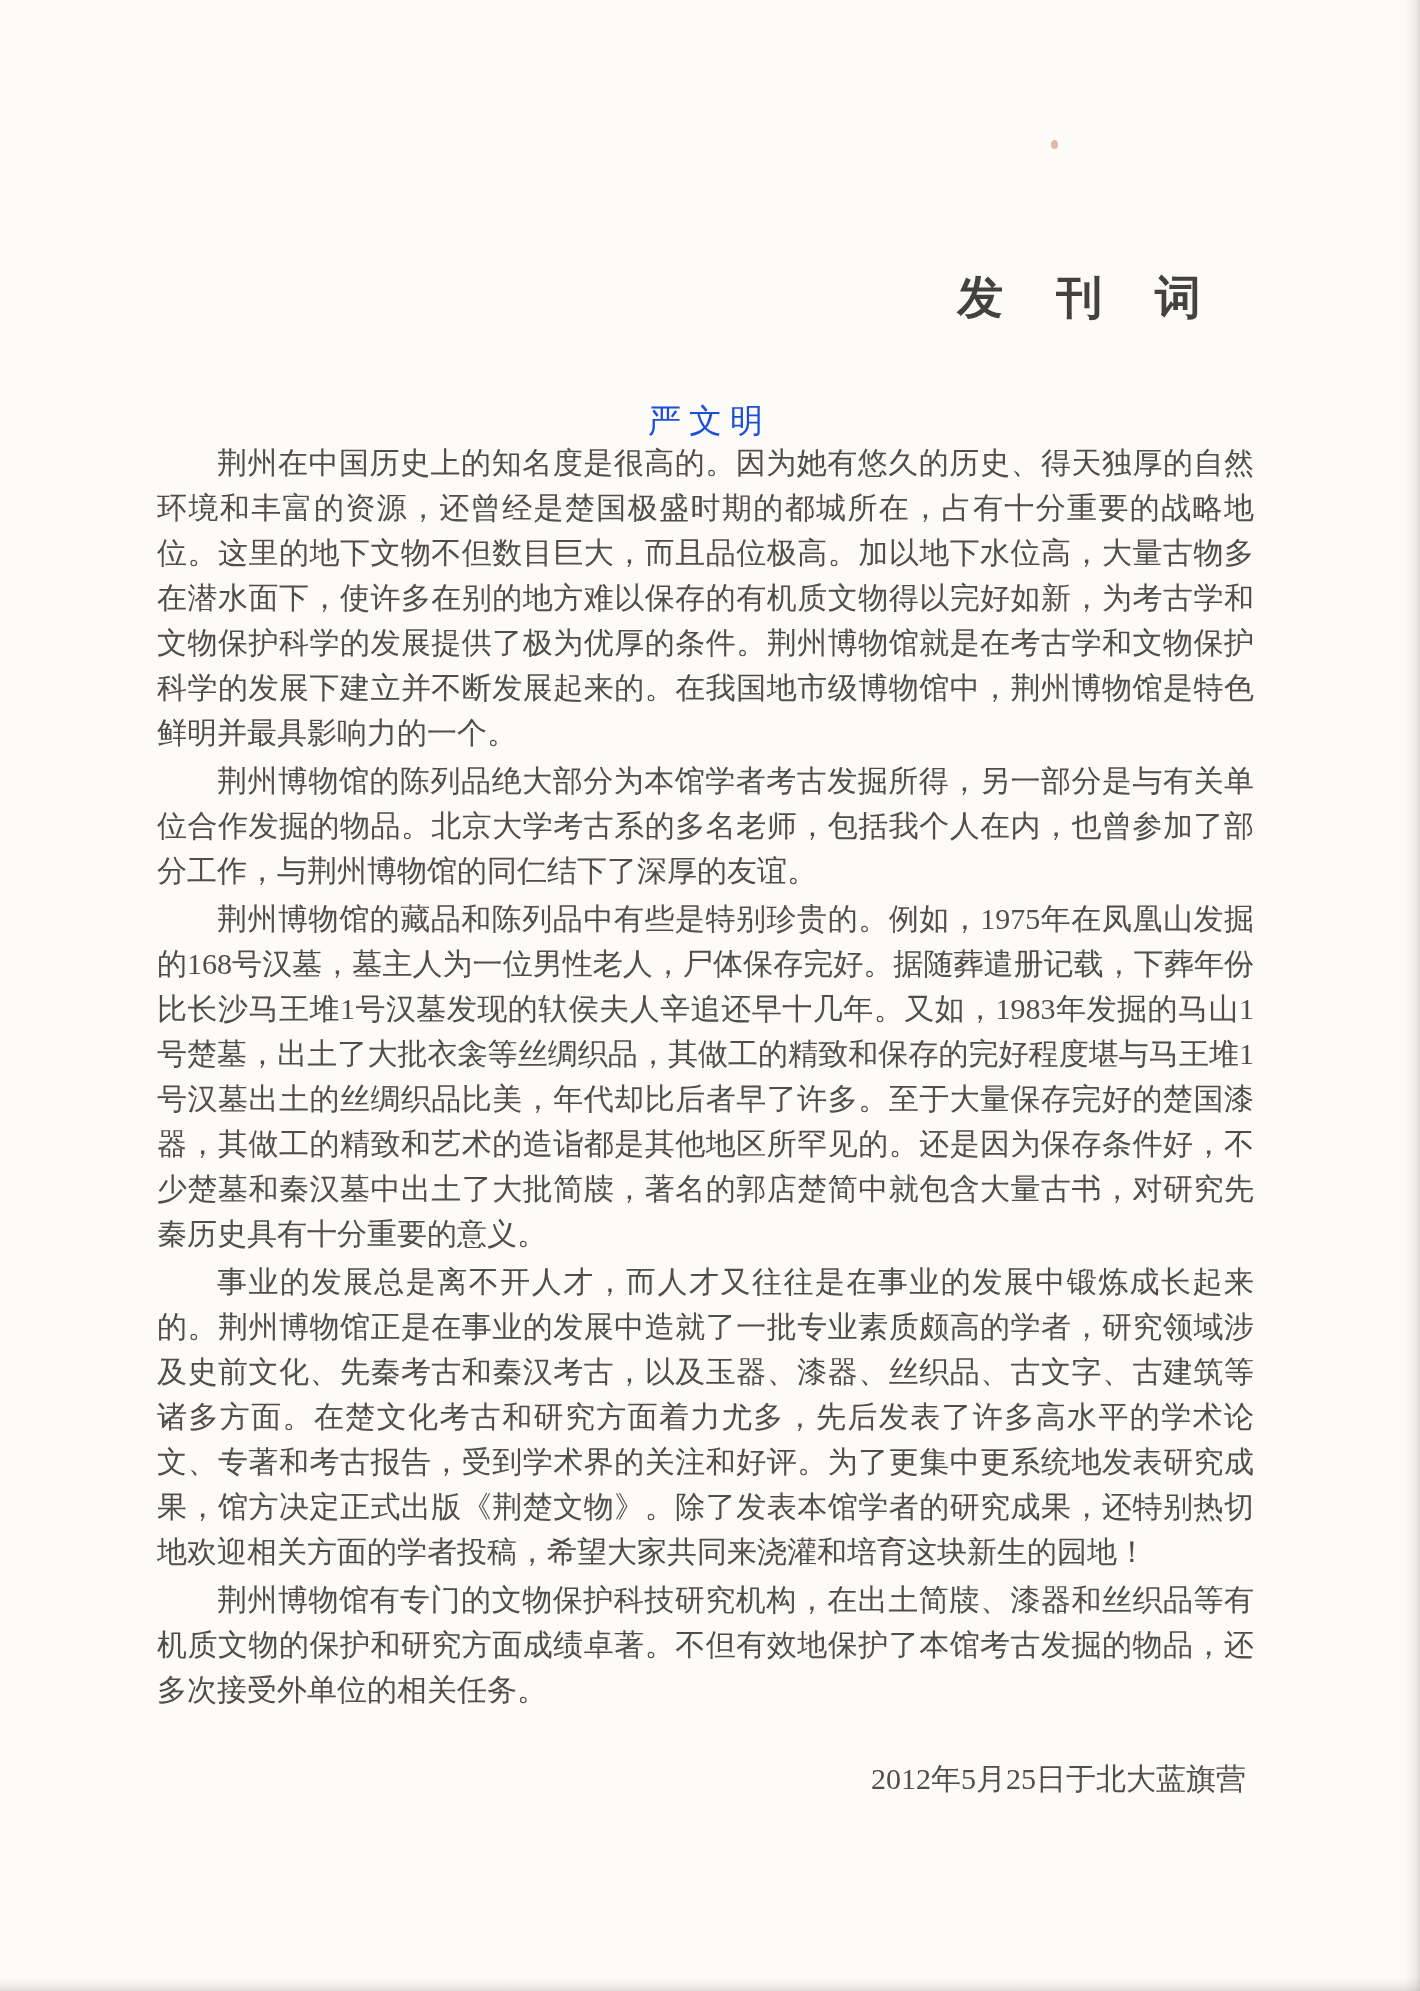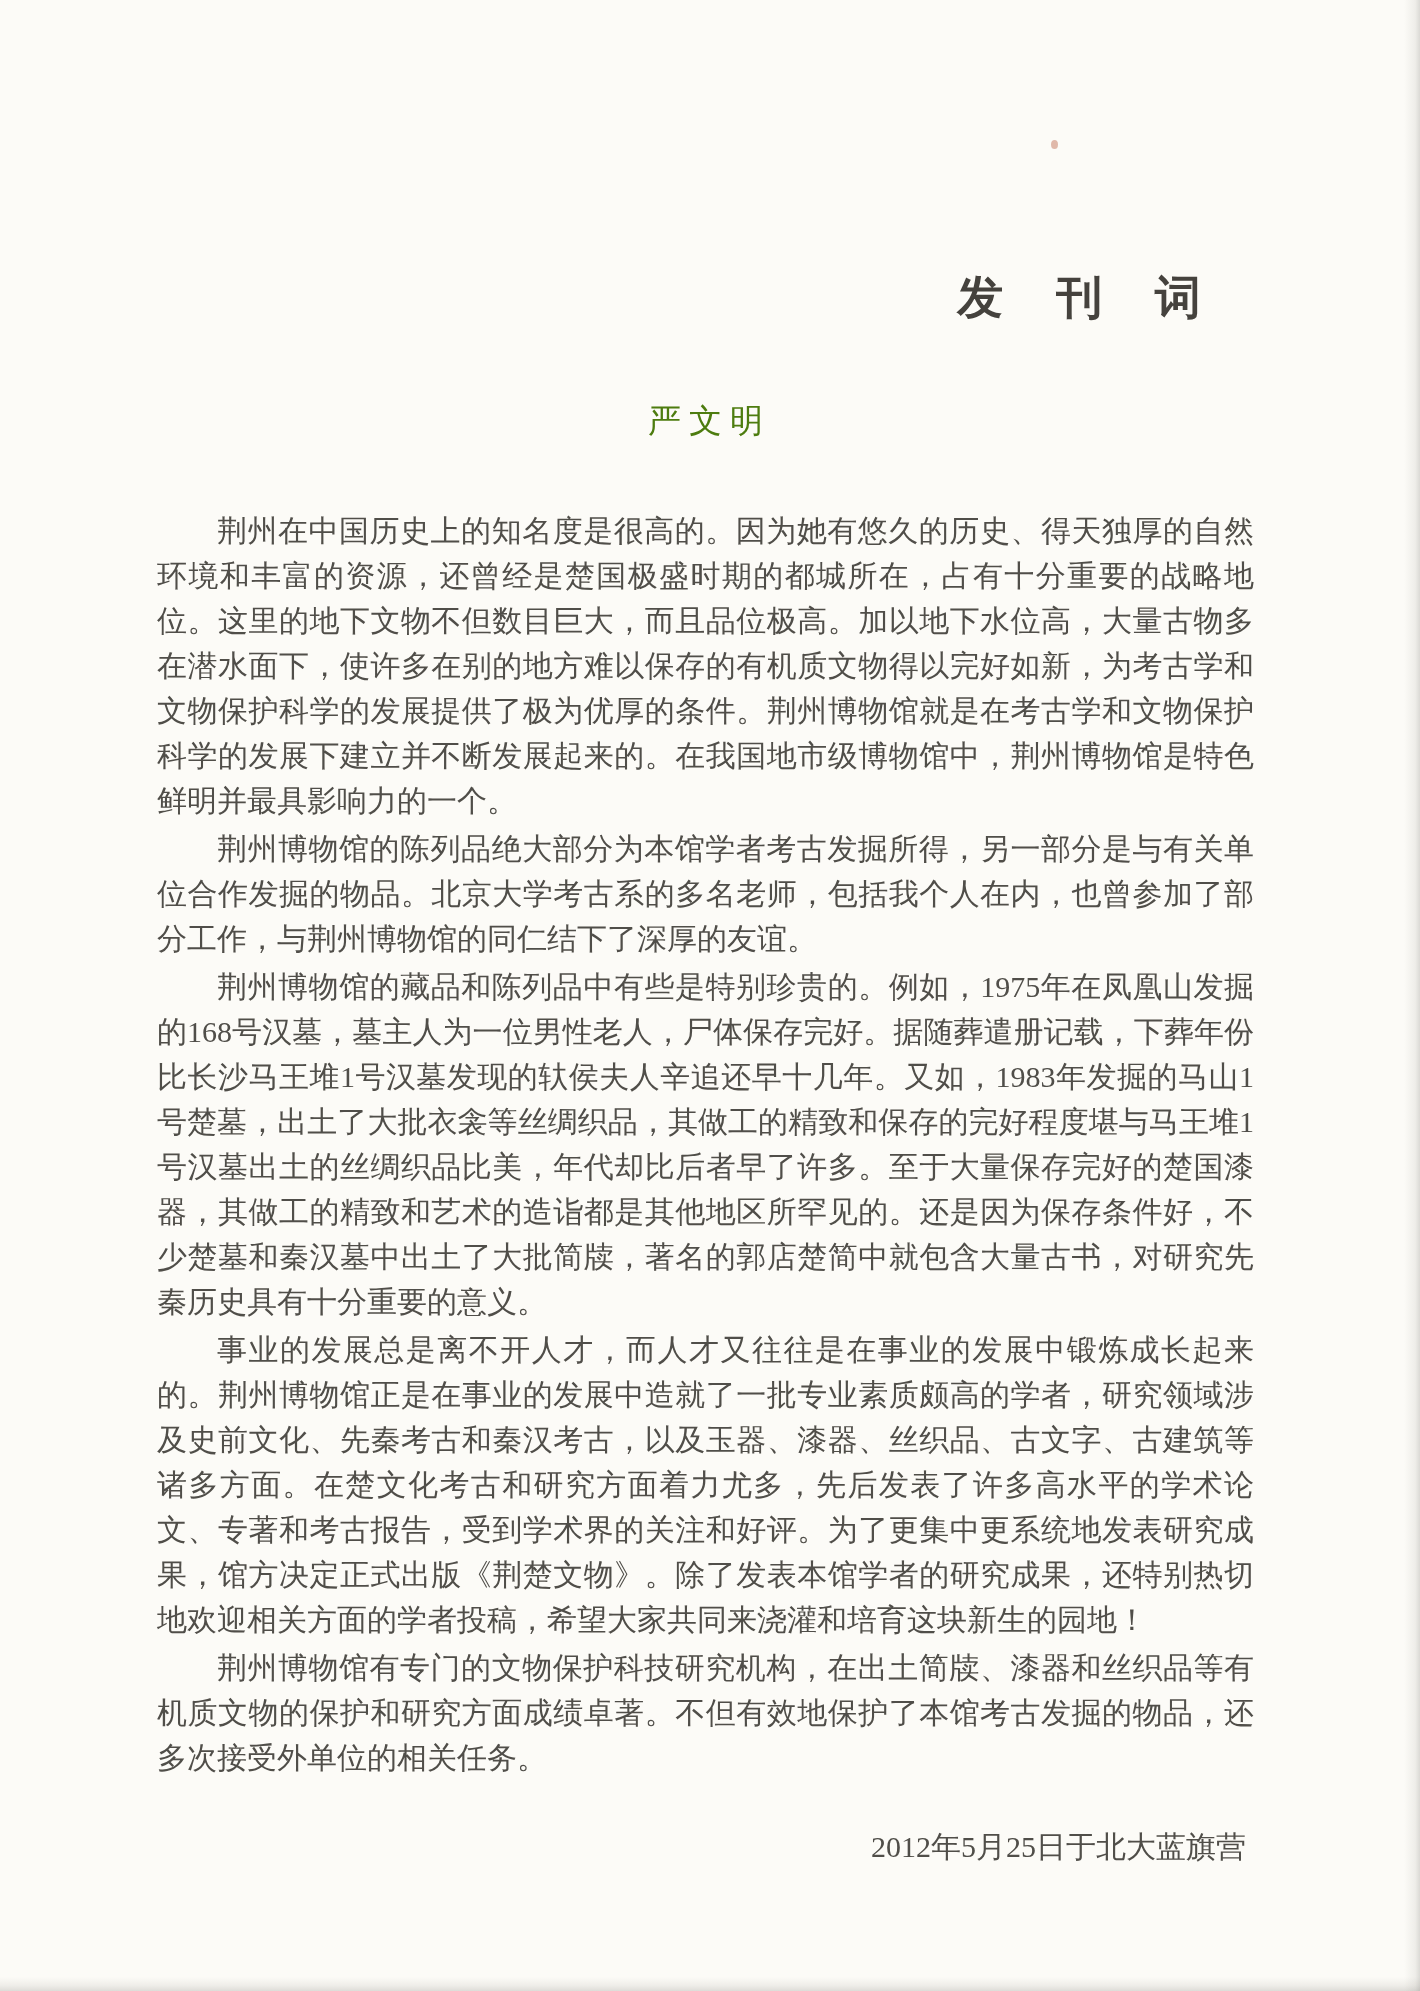--- a/index.html
+++ b/index.html
@@ -52,24 +52,23 @@
     color: #45423d;
   }
   .author {
     margin-top: 78px;
     font-size: 33px;
     line-height: 38px;
     text-align: center;
     letter-spacing: 0.24em;
     text-indent: 0.24em;
     font-weight: normal;
-    color: #4d7c0f;
+    color: #1d4ed8;
   }
   .body-text {
-    margin-top: 68px;
     font-size: 30px;
     line-height: 45px;
     color: #504e49;
     text-align: justify;
   }
   .body-text p.para {
     margin: 0 0 3px 0;
     text-indent: 2em;
   }
   .dateline {

